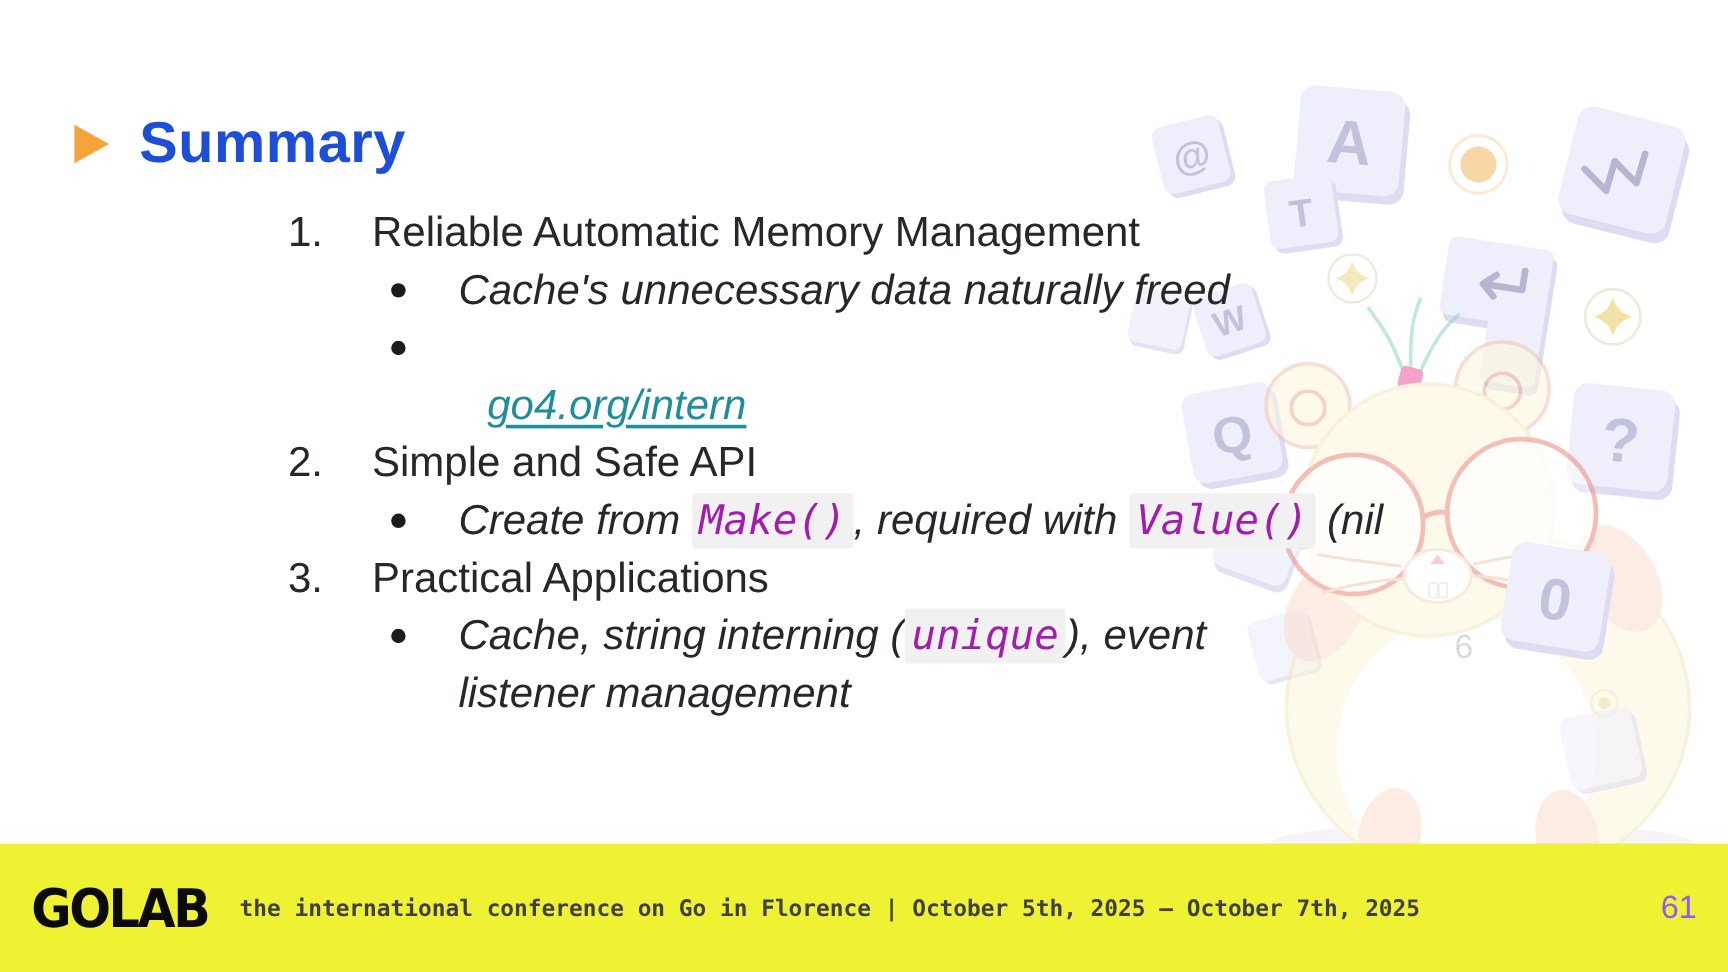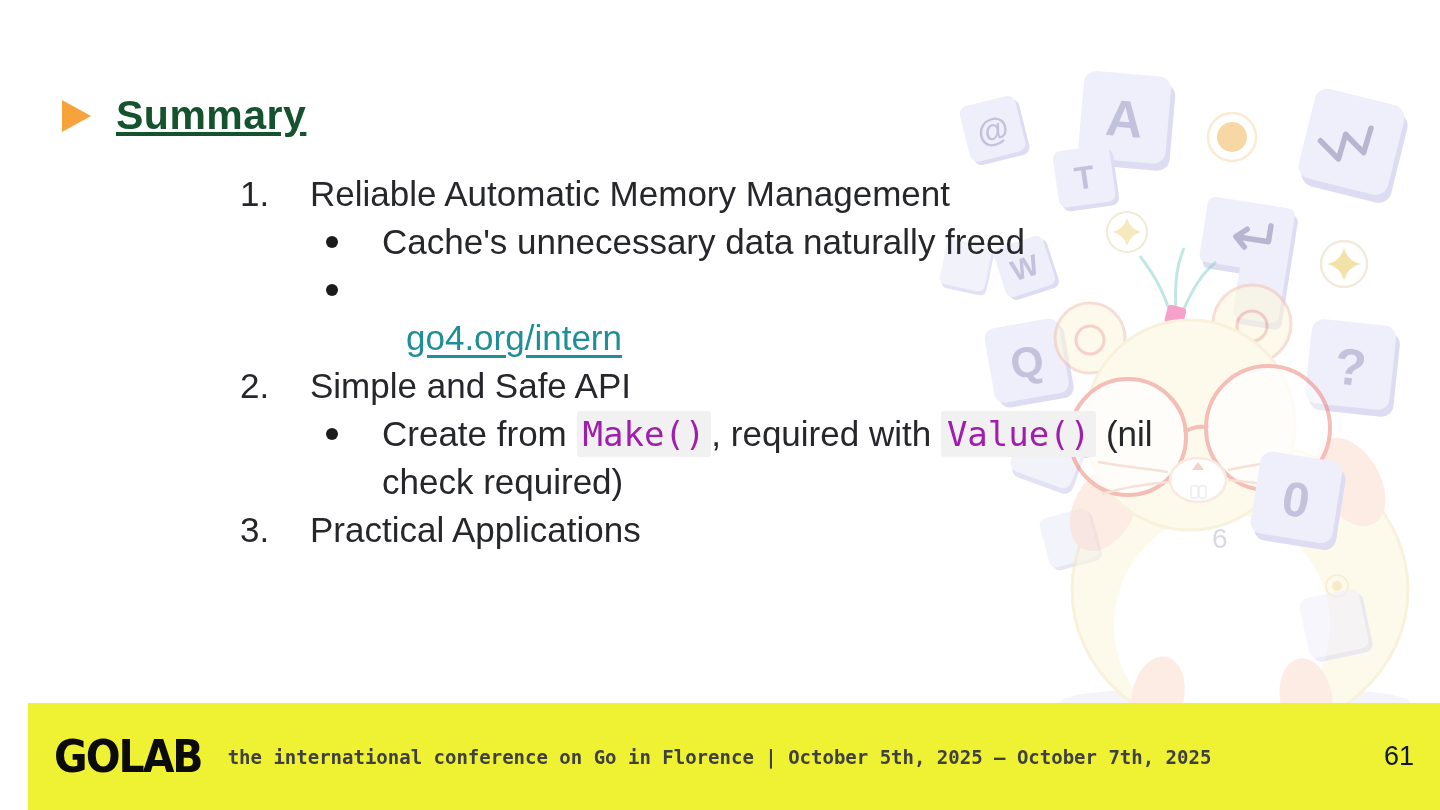--- a/index.html
+++ b/index.html
@@ -6,44 +6,44 @@
   .slide{position:relative;width:1440px;height:810px;background:#ffffff;overflow:hidden;
          font-family:"Liberation Sans",sans-serif;}
 
   
   .bg{position:absolute;inset:0;pointer-events:none;}
 
   
   .title-row{position:absolute;left:62px;top:92px;display:flex;align-items:center;gap:25px;}
   .tri{width:0;height:0;border-left:29px solid var(--accent,#F6A33B);
        border-top:16px solid transparent;border-bottom:16px solid transparent;}
-  .title{font-size:41px;font-weight:600;color:#14532d;letter-spacing:0.5px;text-decoration:underline;}
+  .title{font-size:48px;font-weight:600;color:#1d4ed8;letter-spacing:0.5px;}
 
   
   .content{position:absolute;left:240px;top:170px;width:1010px;
            font-size:35px;line-height:48px;color:#26272A;}
   .li-row{display:flex;}
   .num{flex:0 0 70px;}
   .li-text{flex:1;}
-  .sub-row{display:flex;padding-left:84px;}
+  .sub-row{display:flex;padding-left:84px;font-style:italic;}
   .dot{flex:0 0 58px;position:relative;}
   .dot-c{position:absolute;left:2px;top:18px;width:12px;height:12px;border-radius:50%;background:#1c1c1c;}
   .sub-text{flex:1;}
   .code{font-family:"DejaVu Sans Mono","Liberation Mono",monospace;font-size:34px;line-height:26px;
         background:var(--code-bg,#F1F1F1);padding:3px 6px;border-radius:3px;color:#a21caf;}
   .link{color:var(--link,#1F8E99);text-decoration:underline;text-underline-offset:5px;cursor:pointer;margin-left:24px;}
 
   
   .footer{position:absolute;left:0;right:0;bottom:0;height:107px;background:var(--footer-bg,#EFF233);
-          display:flex;align-items:center;padding:0 26px;box-sizing:border-box;margin-left:28px;}
+          display:flex;align-items:center;padding:0 26px;box-sizing:border-box;}
   .logo{font-family:"DejaVu Sans","Liberation Sans",sans-serif;font-size:41px;font-weight:900;
         letter-spacing:-2px;color:#0b0b0b;transform:scaleY(1.08);}
   .conf{margin-left:26px;font-family:"DejaVu Sans Mono","Liberation Mono",monospace;
         font-weight:bold;font-size:19px;color:#404040;white-space:nowrap;}
-  .page{margin-left:auto;font-size:27px;color:#0f172a;}
+  .page{margin-left:auto;font-size:27px;color:#8b5cf6;}
 
   svg text.keycap{font-family:"Liberation Sans",sans-serif;font-weight:600;fill:#C2C2DC;}
 </style>
 </head>
 <body>
 
 <div class="slide">
 
   <svg class="bg" viewBox="0 0 1440 810">
     <defs>
@@ -195,25 +195,31 @@
         <span class="sub-text"><br><a class="link">go4.org/intern</a></span>
       </div>
       <div class="li-row">
         <span class="num">2.</span>
         <span class="li-text">Simple and Safe API</span>
       </div>
       <div class="sub-row">
         <span class="dot">
           <span class="dot-c"></span>
         </span>
-        <span class="sub-text"><span>Create from </span><code class="code">Make()</code><span>, required with </span><code class="code">Value()</code><span> (nil</span><br><span>check required)</span></span>
+        <span class="sub-text"><span>Create from </span><code class="code">Make()</code><span>, required with </span><code class="code">Value()</code><span> (nil</span><br></span>
       </div>
       <div class="li-row">
         <span class="num">3.</span>
         <span class="li-text">Practical Applications</span>
+      </div>
+      <div class="sub-row">
+        <span class="dot">
+          <span class="dot-c"></span>
+        </span>
+        <span class="sub-text"><span>Cache, string interning (</span><code class="code">unique</code><span>), event</span><br><span>listener management</span></span>
       </div>
     </div>
 
   <div class="footer">
     <span class="logo">GOLAB</span>
     <span class="conf">the international conference on Go in Florence | October 5th, 2025 – October 7th, 2025</span>
     <span class="page">61</span>
   </div>
 
 </div>

